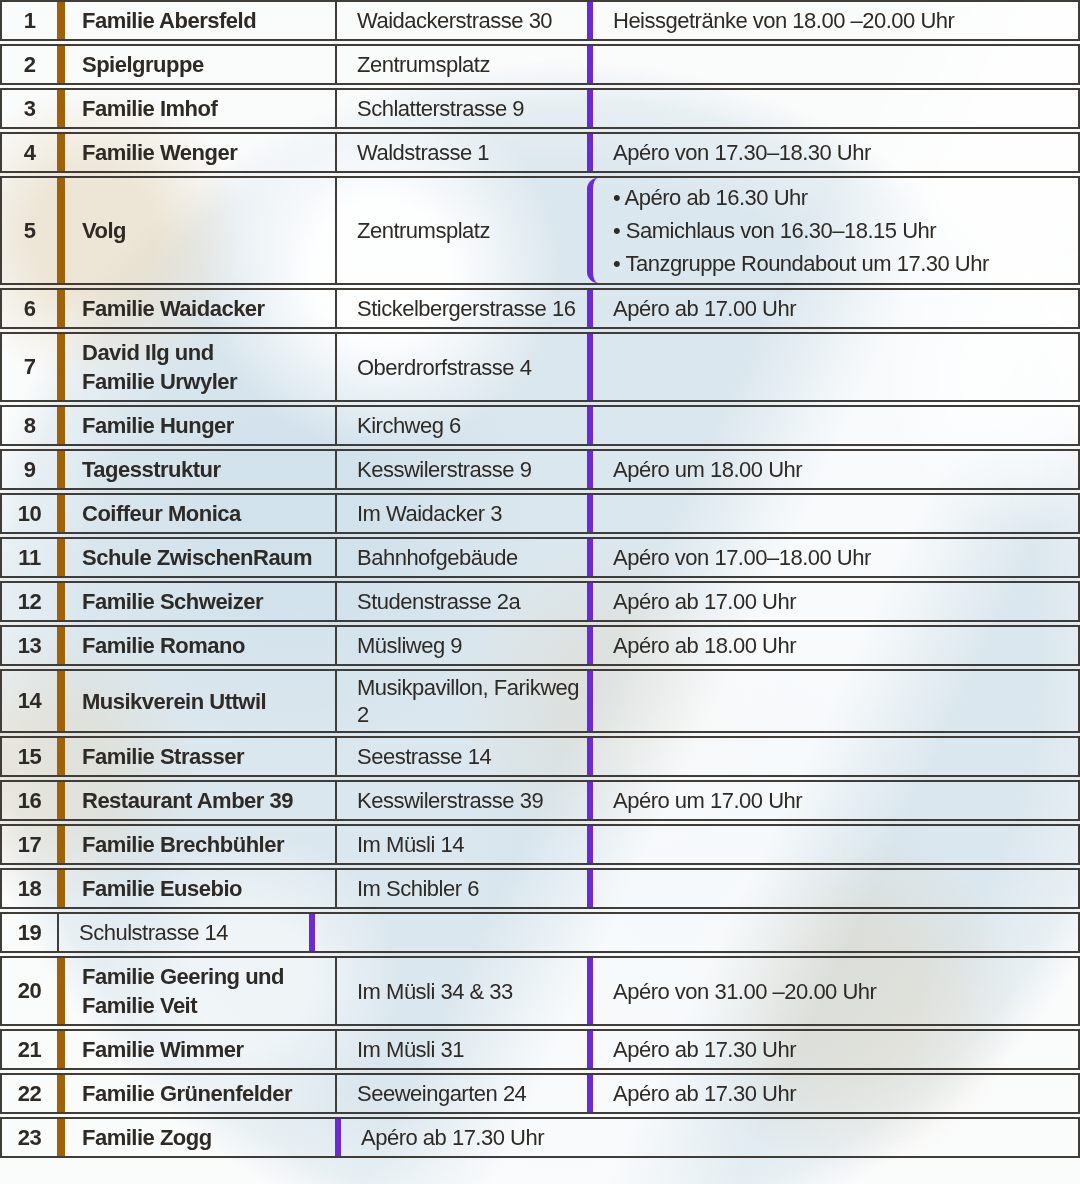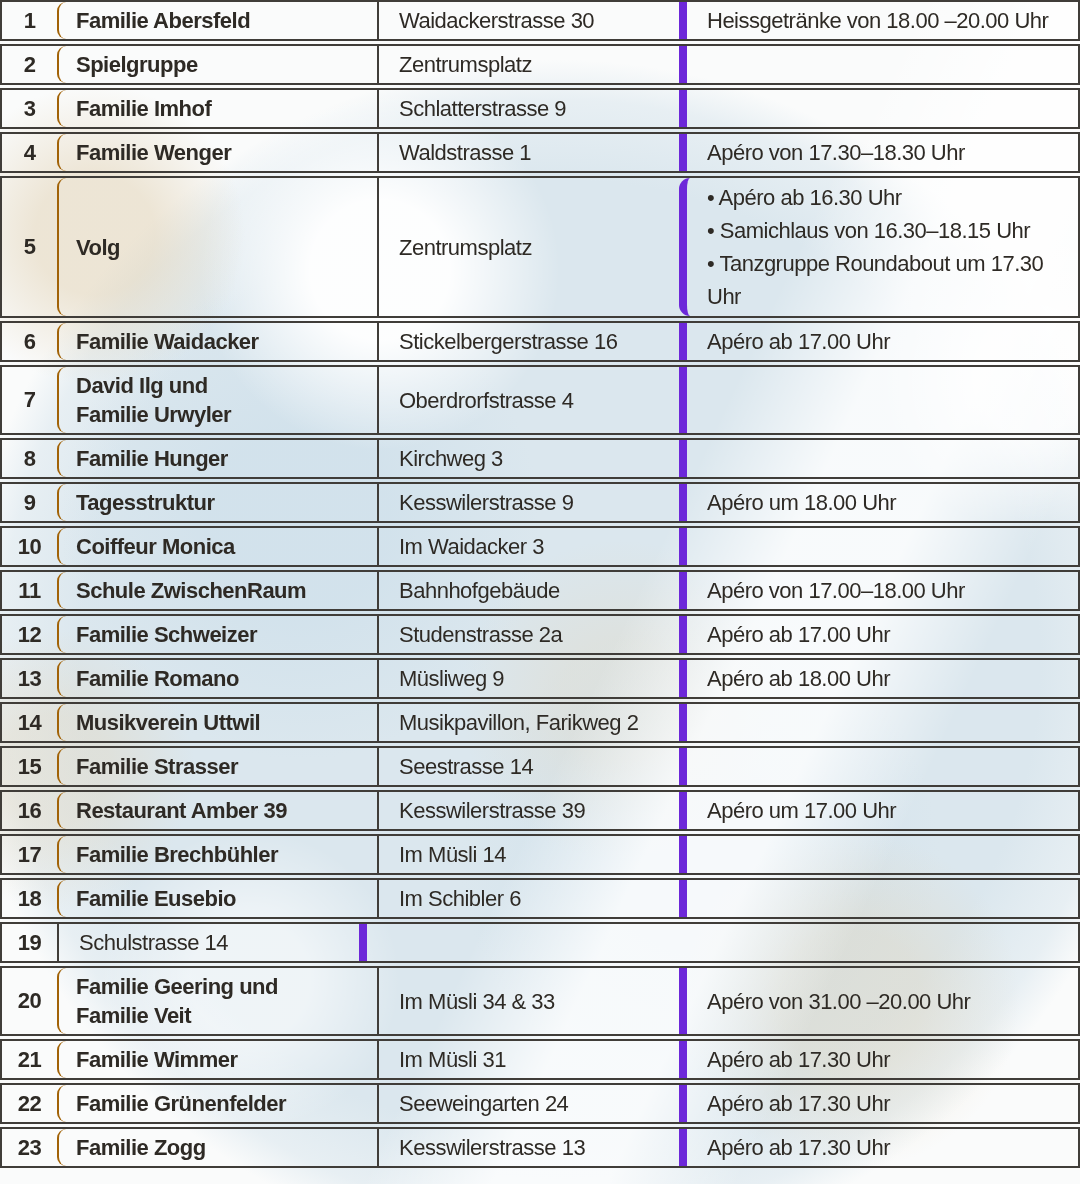--- a/index.html
+++ b/index.html
@@ -62,41 +62,40 @@
     padding-top:3px;
     padding-bottom:3px;
   }
   .nr{
     width:55px;
     justify-content:center;
     font-weight:700;
     flex:none;
   }
   .name{
-    width:320px;
+    width:278px;
     flex:none;
-    border-left:2px solid #a16207;
+    border-left:8px solid #a16207;
     padding-left:17px;
     padding-right:6px;
     font-weight:700;
     white-space:pre-line;
     line-height:29px;
-    border-radius:9px;
   }
   .addr{
-    width:302px;
+    width:252px;
     flex:none;
     border-left:2px solid #403d39;
     padding-left:20px;
     padding-right:6px;
     line-height:27px;
   }
   .notes{
     flex:1;
-    border-left:8px solid #6d28d9;
+    border-left:6px solid #6d28d9;
     padding-left:20px;
     padding-right:8px;
     white-space:pre-line;
     line-height:27px;
   }
   .row.x .notes{line-height:33px;border-radius:11px;}
 </style>
 </head>
 <body>
 
@@ -151,21 +150,21 @@
     <div class="cell nr">7</div>
     <div class="cell name">David Ilg und
 Familie Urwyler</div>
     <div class="cell addr">Oberdrorfstrasse 4</div>
     <div class="cell notes"></div>
   </div>
 
   <div class="row s">
     <div class="cell nr">8</div>
     <div class="cell name">Familie Hunger</div>
-    <div class="cell addr">Kirchweg 3</div>
+    <div class="cell addr">Kirchweg 6</div>
     <div class="cell notes"></div>
   </div>
 
   <div class="row s">
     <div class="cell nr">9</div>
     <div class="cell name">Tagesstruktur</div>
     <div class="cell addr">Kesswilerstrasse 9</div>
     <div class="cell notes">Apéro um 18.00 Uhr</div>
   </div>
 
@@ -256,18 +255,17 @@
   <div class="row s">
     <div class="cell nr">22</div>
     <div class="cell name">Familie Grünenfelder</div>
     <div class="cell addr">Seeweingarten 24</div>
     <div class="cell notes">Apéro ab 17.30 Uhr</div>
   </div>
 
   <div class="row s">
     <div class="cell nr">23</div>
     <div class="cell name">Familie Zogg</div>
-    <div class="cell addr">Kesswilerstrasse 13</div>
     <div class="cell notes">Apéro ab 17.30 Uhr</div>
   </div>
 
 </div>
 </div>
 
 </body></html>

